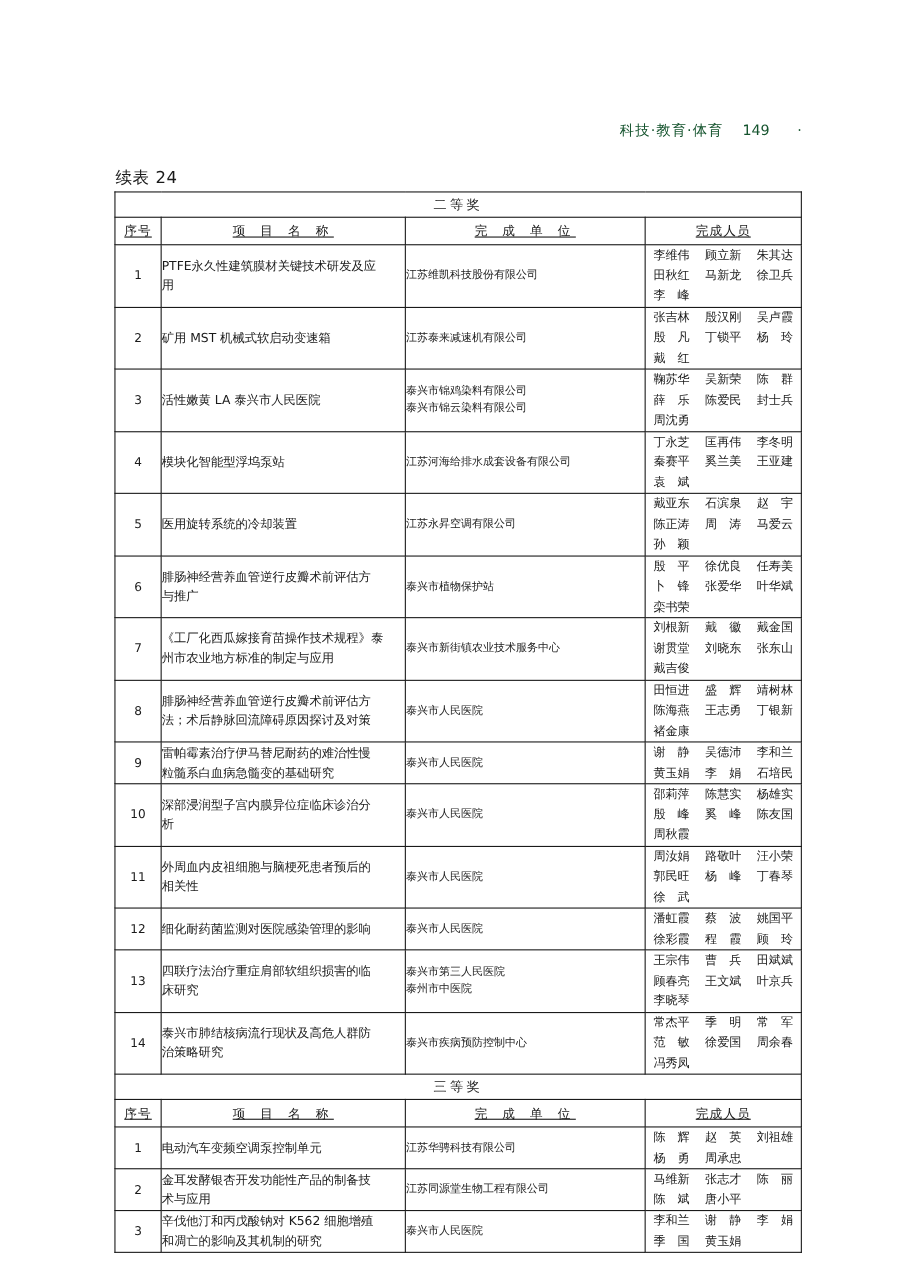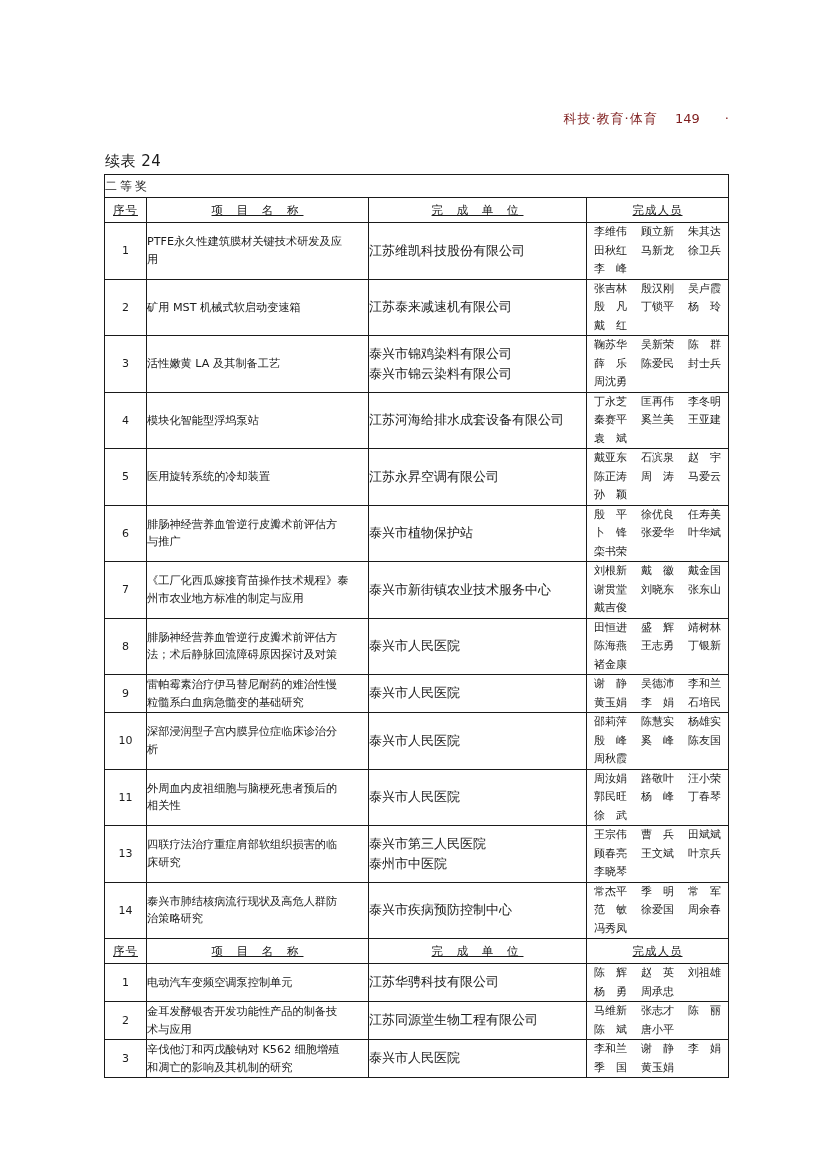--- a/index.html
+++ b/index.html
@@ -20,21 +20,21 @@
     height: 1169px;
     box-sizing: border-box;
     padding: 0;
   }
   .header {
     position: absolute;
     top: 110px;
     right: 96px;
     font-size: 13px;
     letter-spacing: 1px;
-    color: #7f1d1d;
+    color: #14532d;
     white-space: nowrap;
   }
   .header .pagenum {
     margin-left: 12px;
     letter-spacing: 0;
   }
   .header .dot-left { margin-right: 10px; }
   .header .dot-right { margin-left: 10px; }
 
   .cont-label {
@@ -53,21 +53,21 @@
     border-collapse: collapse;
     table-layout: fixed;
     font-size: 11px;
   }
   table.awards td {
     border: 1px solid #1a1a1a;
     padding: 0;
     vertical-align: middle;
   }
   .band {
-    text-align: left;
+    text-align: center;
     font-size: 12px;
     letter-spacing: 3px;
     height: 22px;
     line-height: 22px;
   }
   .colhead {
     text-align: center;
     font-size: 11.5px;
     height: 24px;
     line-height: 24px;
@@ -85,21 +85,21 @@
     width: 222px;
     padding: 6px 8px 6px 10px;
     line-height: 1.55;
     font-size: 11.2px;
     text-align: justify;
   }
   td.unit {
     width: 218px;
     padding: 6px 8px 6px 10px;
     line-height: 1.55;
-    font-size: 13px;
+    font-size: 10px;
   }
   td.people {
     width: 142px;
     padding: 5px 6px 5px 8px;
     line-height: 1.5;
     font-size: 11px;
   }
   .people-grid {
     display: flex;
     flex-wrap: wrap;
@@ -182,21 +182,21 @@
               <span>殷　凡</span>
               <span>丁锁平</span>
               <span>杨　玲</span>
               <span>戴　红</span>
             </div>
           </td>
         </tr>
         <tr>
           <td class="idx">3</td>
           <td class="title">
-            <span class="title-line">活性嫩黄 LA 及其制备工艺</span>
+            <span class="title-line">活性嫩黄 LA 泰兴市人民医院</span>
           </td>
           <td class="unit">
             <span class="unit-line">泰兴市锦鸡染料有限公司</span>
             <span class="unit-line">泰兴市锦云染料有限公司</span>
           </td>
           <td class="people">
             <div class="people-grid">
               <span>鞠苏华</span>
               <span>吴新荣</span>
               <span>陈　群</span>
@@ -366,20 +366,39 @@
               <span>路敬叶</span>
               <span>汪小荣</span>
               <span>郭民旺</span>
               <span>杨　峰</span>
               <span>丁春琴</span>
               <span>徐　武</span>
             </div>
           </td>
         </tr>
         <tr>
+          <td class="idx">12</td>
+          <td class="title">
+            <span class="title-line">细化耐药菌监测对医院感染管理的影响</span>
+          </td>
+          <td class="unit">
+            <span class="unit-line">泰兴市人民医院</span>
+          </td>
+          <td class="people">
+            <div class="people-grid">
+              <span>潘虹霞</span>
+              <span>蔡　波</span>
+              <span>姚国平</span>
+              <span>徐彩霞</span>
+              <span>程　霞</span>
+              <span>顾　玲</span>
+            </div>
+          </td>
+        </tr>
+        <tr>
           <td class="idx">13</td>
           <td class="title">
             <span class="title-line">四联疗法治疗重症肩部软组织损害的临</span>
             <span class="title-line">床研究</span>
           </td>
           <td class="unit">
             <span class="unit-line">泰兴市第三人民医院</span>
             <span class="unit-line">泰州市中医院</span>
           </td>
           <td class="people">
@@ -409,20 +428,23 @@
               <span>季　明</span>
               <span>常　军</span>
               <span>范　敏</span>
               <span>徐爱国</span>
               <span>周余春</span>
               <span>冯秀凤</span>
             </div>
           </td>
         </tr>
         <tr>
+          <td class="band" colspan="4">三等奖</td>
+        </tr>
+        <tr>
           <td class="colhead">序号</td>
           <td class="colhead spread">项 目 名 称</td>
           <td class="colhead spread">完 成 单 位</td>
           <td class="colhead">完成人员</td>
         </tr>
         <tr>
           <td class="idx">1</td>
           <td class="title">
             <span class="title-line">电动汽车变频空调泵控制单元</span>
           </td>

